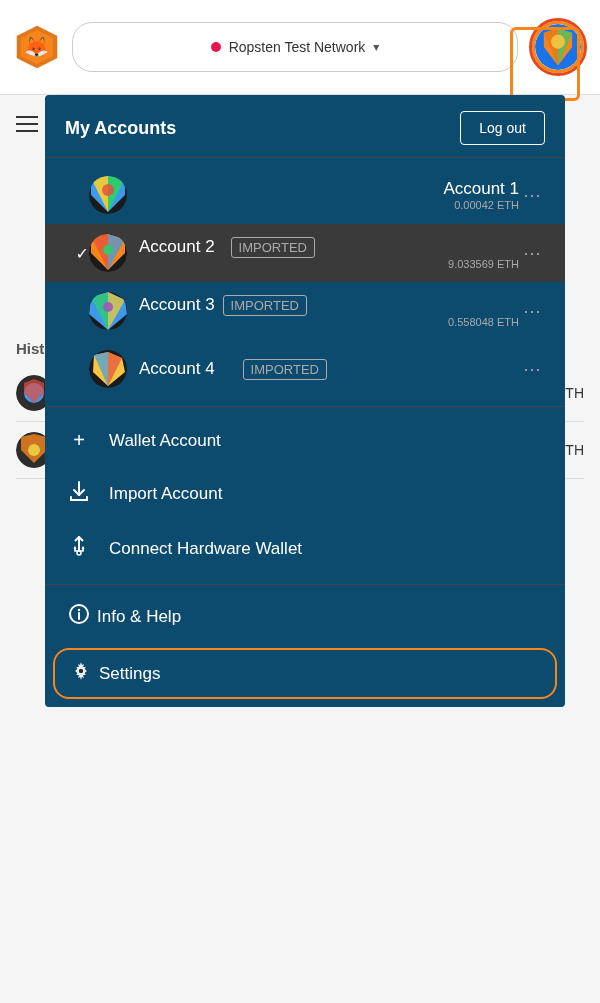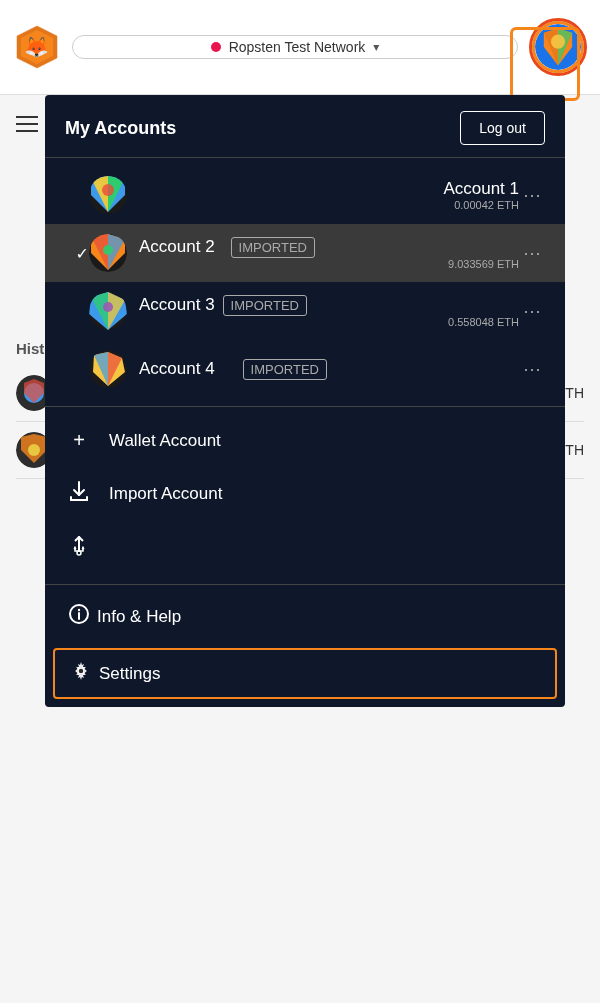--- a/index.html
+++ b/index.html
@@ -38,21 +38,21 @@
       width: 50px;
       height: 50px;
       flex-shrink: 0;
     }
 
     .network-selector {
       flex: 1;
       display: flex;
       align-items: center;
       justify-content: center;
-      height: 24px;
+      height: 50px;
       border: 1.5px solid #ccc;
       border-radius: 20px;
       padding: 0 14px;
       gap: 8px;
       cursor: pointer;
       background: #fff;
     }
 
     .network-dot {
       width: 10px;
@@ -145,21 +145,21 @@
     }
 
     .tx-info { }
 
     
     .overlay-menu {
       position: absolute;
       top: 0;
       left: 45px;
       width: 520px;
-      background: #0f172a;
+      background: #0c4a6e;
       border-radius: 4px;
       z-index: 100;
       overflow: hidden;
     }
 
     .menu-header {
       display: flex;
       align-items: center;
       justify-content: space-between;
       padding: 16px 20px 12px;
@@ -281,21 +281,21 @@
       padding: 14px 20px;
       cursor: pointer;
       color: #fff;
       font-size: 17px;
       gap: 4px;
     }
 
     .settings-item {
       border: 2.5px solid #f6851b;
       margin: 4px 8px;
-      border-radius: 4px;
+      border-radius: 16px;
       padding: 10px 12px;
     }
 
     
     .avatar-svg {
       width: 100%;
       height: 100%;
     }
 
     
@@ -526,20 +526,21 @@
       <div class="action-icon">
         <svg width="22" height="22" viewBox="0 0 22 22" fill="none">
           <path d="M11 2 L11 16" stroke="white" stroke-width="2" stroke-linecap="round"></path>
           <path d="M7 6 L11 2 L15 6" stroke="white" stroke-width="2" stroke-linejoin="round"></path>
           <path d="M7 12 L7 16 L15 16 L15 12" stroke="white" stroke-width="1.5" stroke-linecap="round"></path>
           <circle cx="11" cy="18" r="2" stroke="white" stroke-width="1.5" fill="none"></circle>
           <line x1="7" y1="13.5" x2="7" y2="13.5" stroke="white" stroke-width="2.5" stroke-linecap="round"></line>
           <line x1="15" y1="13.5" x2="15" y2="13.5" stroke="white" stroke-width="2.5" stroke-linecap="round"></line>
         </svg>
       </div>
+      <span>Connect Hardware Wallet</span>
     </div>
   </div>
 
   <div class="menu-bottom">
 
     <div class="menu-bottom-item">
       <div class="action-icon">
         <svg width="22" height="22" viewBox="0 0 22 22">
           <circle cx="11" cy="11" r="9" stroke="white" stroke-width="2" fill="none"></circle>
           <line x1="11" y1="10" x2="11" y2="16" stroke="white" stroke-width="2" stroke-linecap="round"></line>

